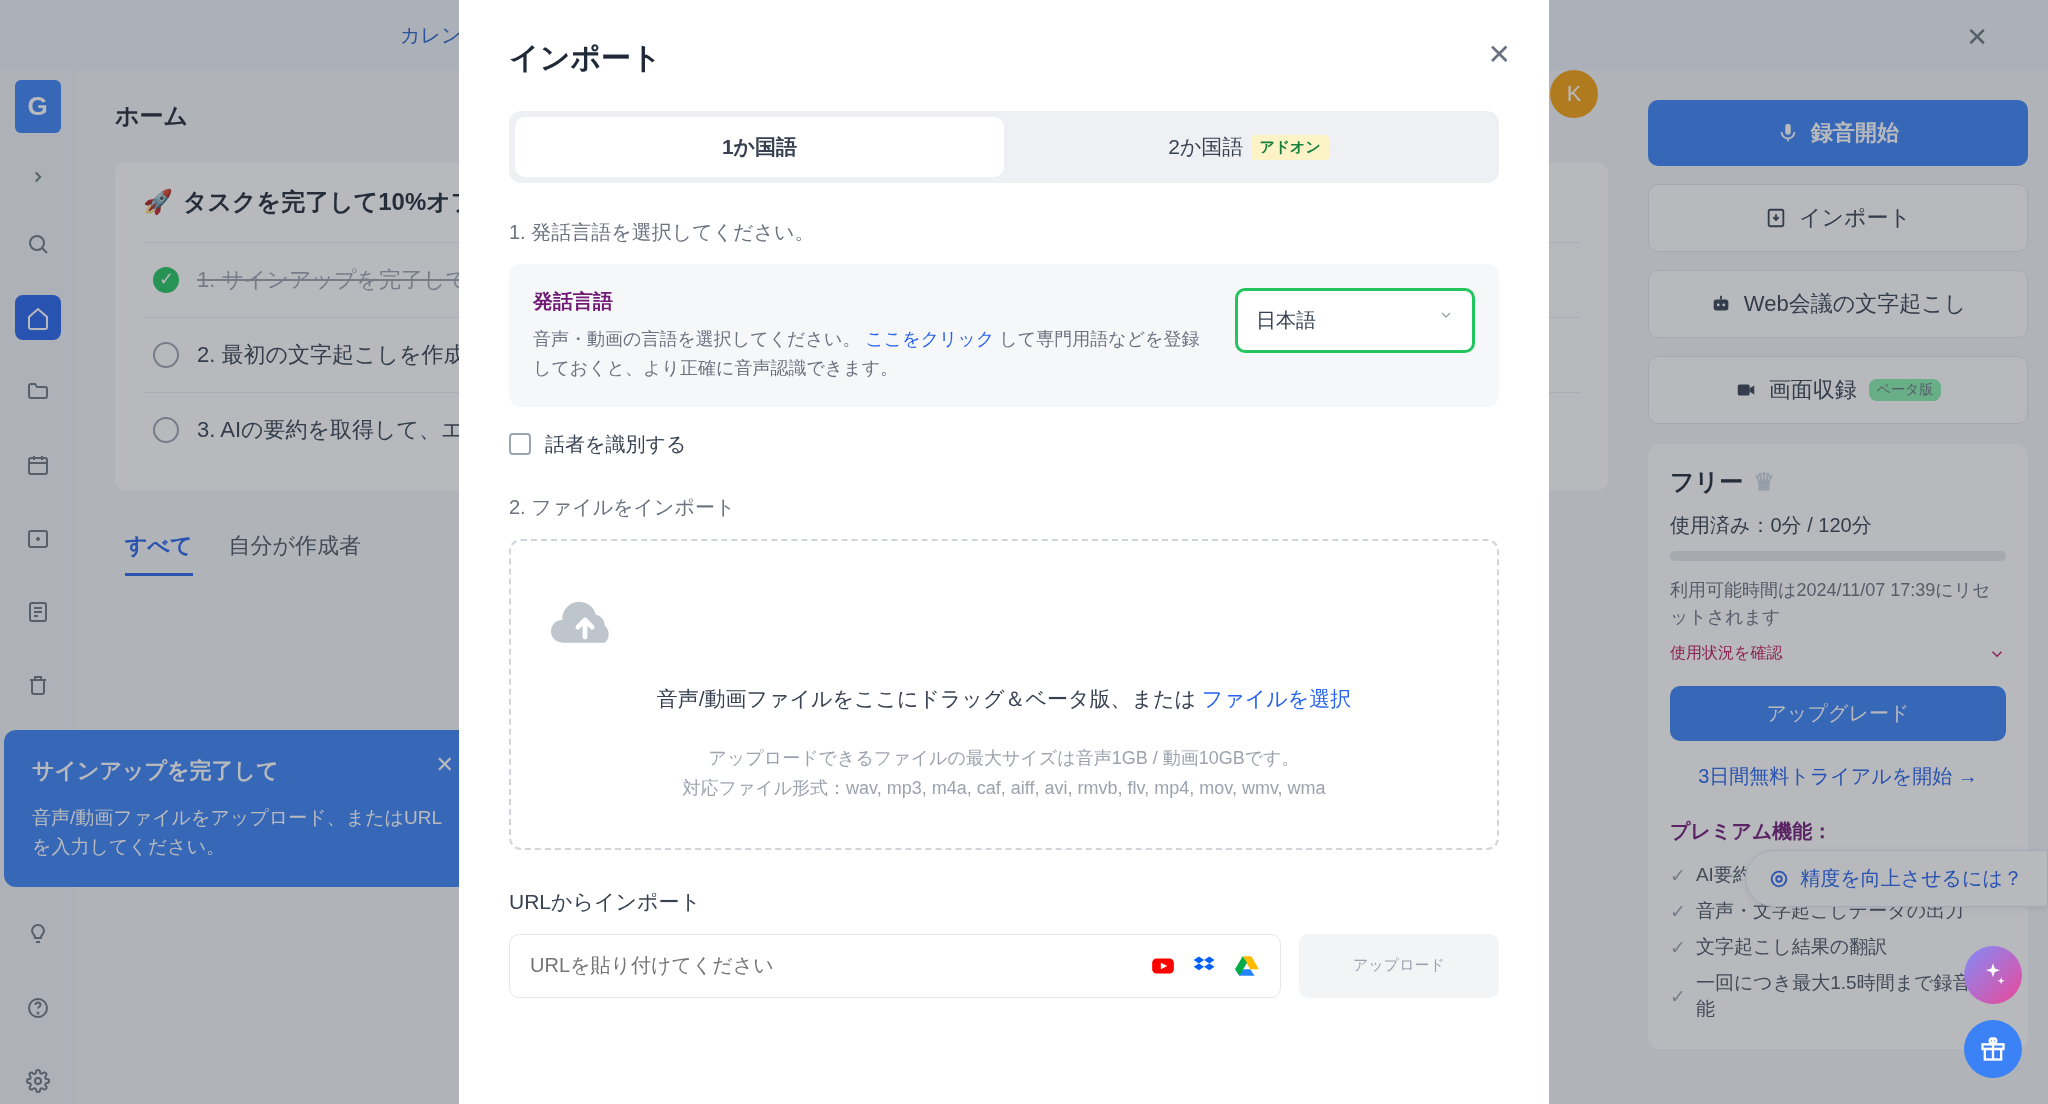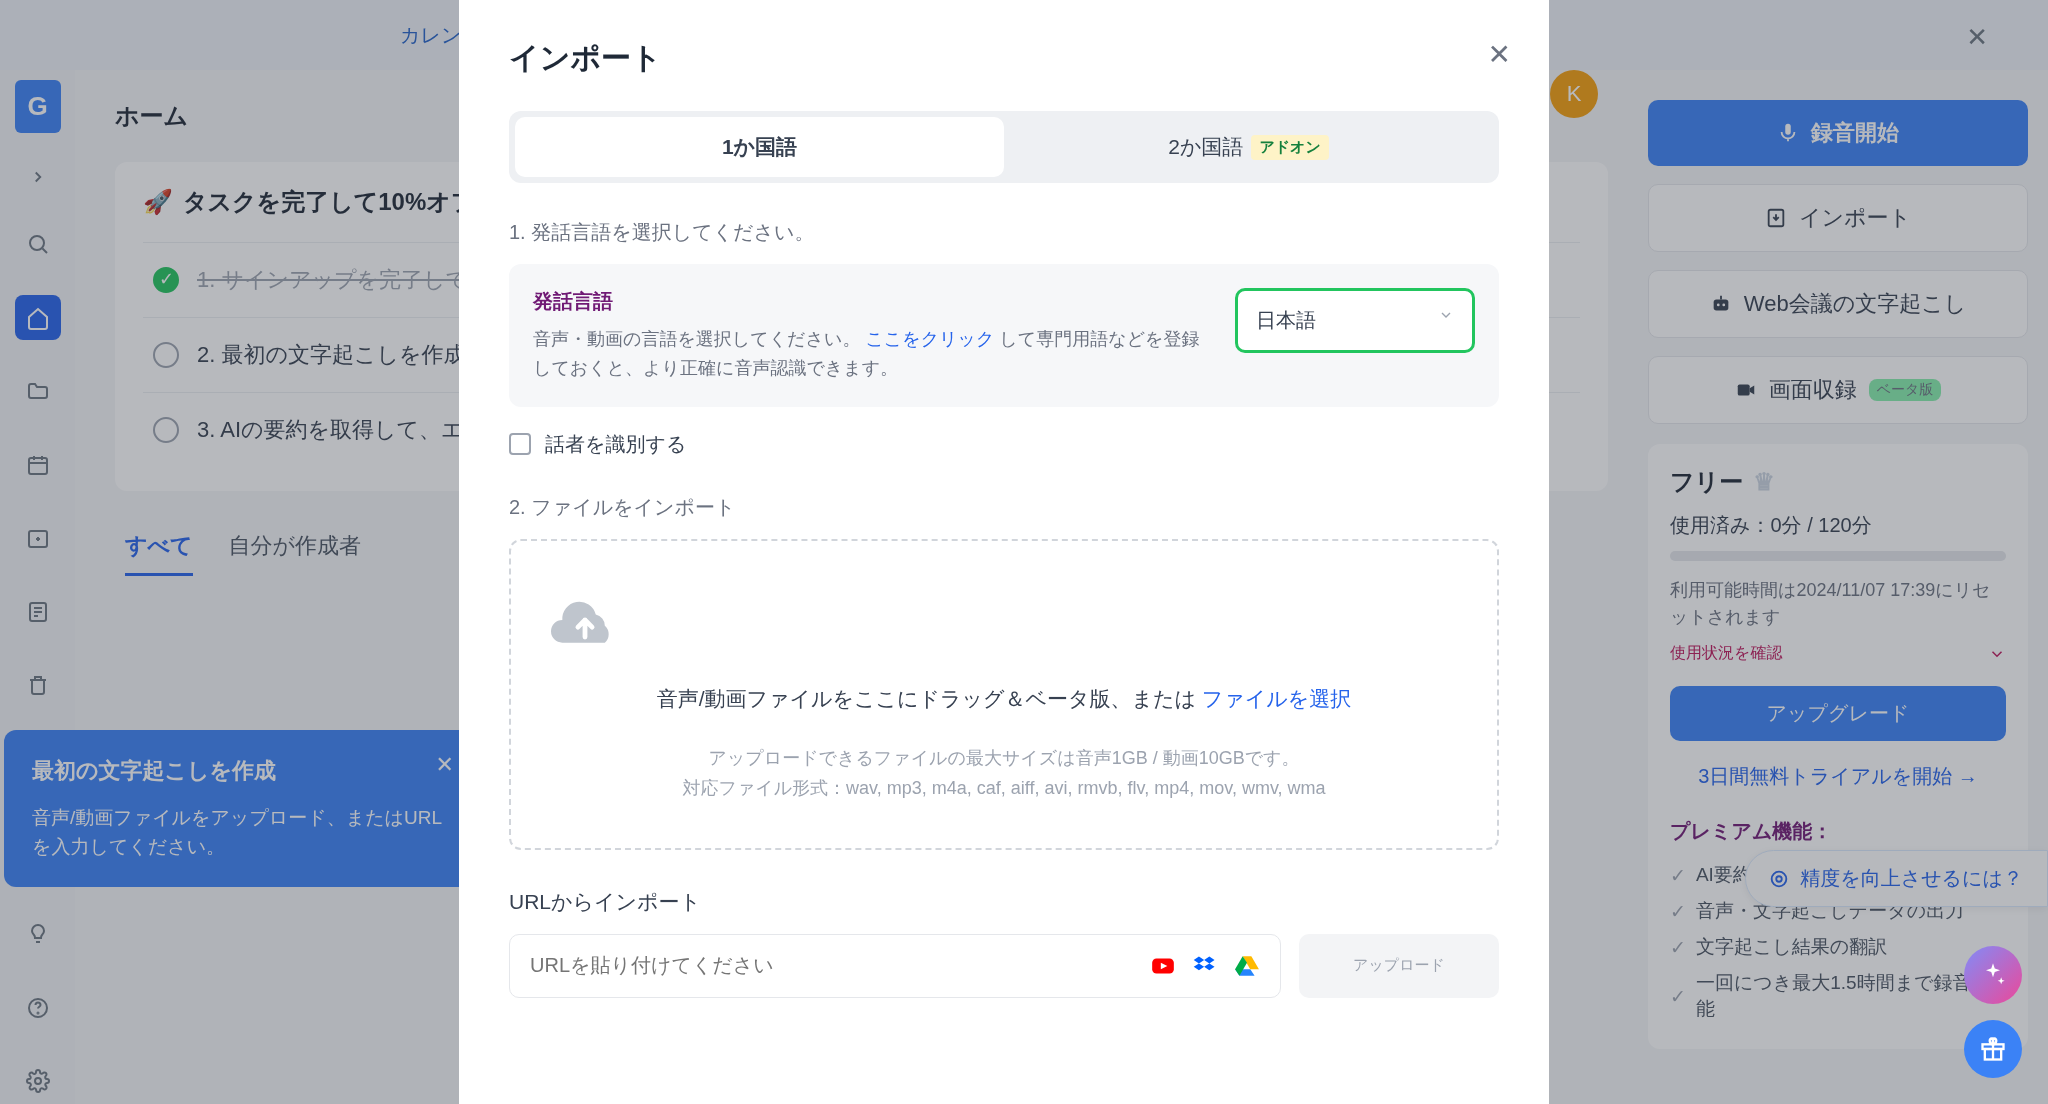--- a/index.html
+++ b/index.html
@@ -293,21 +293,21 @@
         <li>音声・文字起こしデータの出力</li>
         <li>文字起こし結果の翻訳</li>
         <li>一回につき最大1.5時間まで録音可能</li>
       </ul>
     </div>
   </div>
 </div>
 
 <div class="tooltip-pop">
   <span class="tooltip-close">✕</span>
-  <h3>最初の文字起こしを作成</h3>
+  <h3>サインアップを完了して</h3>
   <p>音声/動画ファイルをアップロード、またはURLを入力してください。</p>
 </div>
 
 <div class="accuracy-tip">
   <svg width="22" height="22" viewBox="0 0 24 24" fill="none" stroke="currentColor" stroke-width="2">
       <circle cx="12" cy="12" r="8"></circle>
       <circle cx="12" cy="12" r="3"></circle>
     </svg>
   <span>精度を向上させるには？</span>
 </div>

